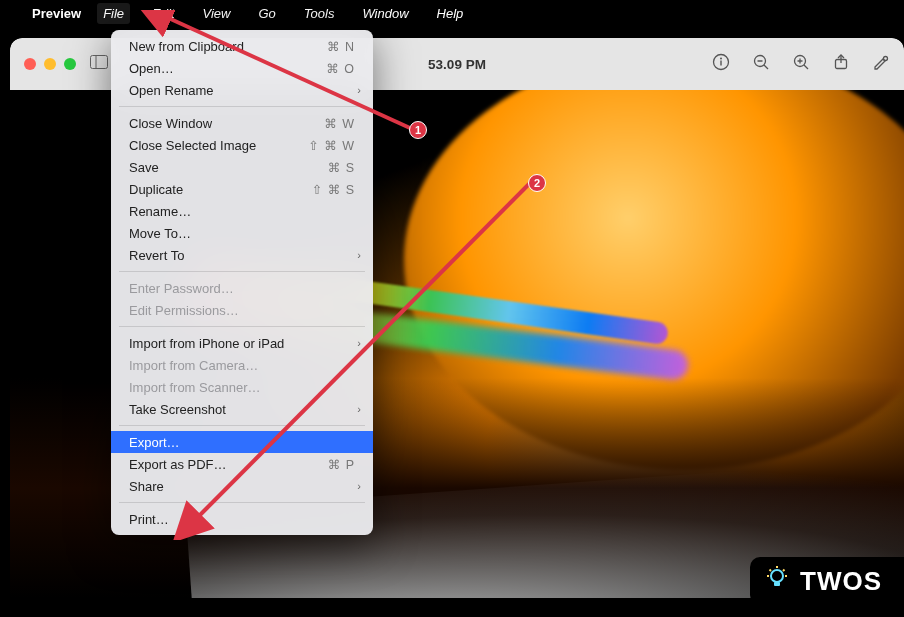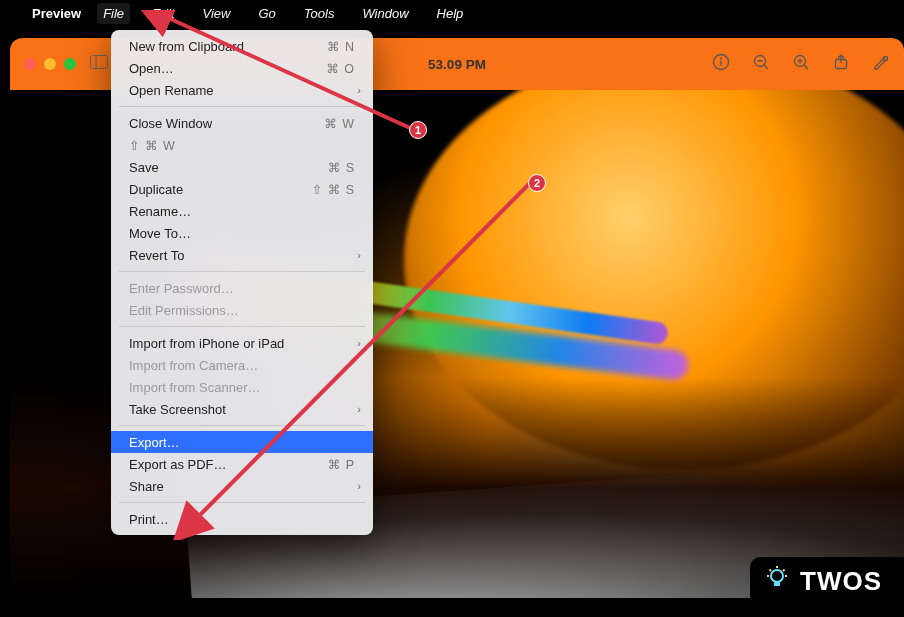--- a/index.html
+++ b/index.html
@@ -32,21 +32,21 @@
     position: absolute;
     left: 10px; right: 0; top: 38px;
     height: 560px;
     background: #111;
     border-top-left-radius: 12px;
     border-top-right-radius: 12px;
     overflow: hidden;
   }
   .titlebar {
     height: 52px;
-    background: #f97316;
+    background: #e5e5e5;
     display: flex;
     align-items: center;
     padding: 0 14px;
     border-top-left-radius: 12px;
     border-top-right-radius: 12px;
     position: relative;
   }
   .traffic { display: flex; gap: 8px; }
   .tdot { width: 12px; height: 12px; border-radius: 50%; }
   .tred { background:#ff5f56; } .tyel { background:#ffbd2e; } .tgrn { background:#27c93f; }
@@ -208,20 +208,21 @@
     <div class="row">
       <span class="lbl">Open Rename</span>
       <span class="chev">›</span>
     </div>
     <hr>
     <div class="row">
       <span class="lbl">Close Window</span>
       <span class="sc">⌘ W</span>
     </div>
     <div class="row">
+      <span class="lbl">Close Selected Image</span>
       <span class="sc">⇧ ⌘ W</span>
     </div>
     <div class="row">
       <span class="lbl">Save</span>
       <span class="sc">⌘ S</span>
     </div>
     <div class="row">
       <span class="lbl">Duplicate</span>
       <span class="sc">⇧ ⌘ S</span>
     </div>

